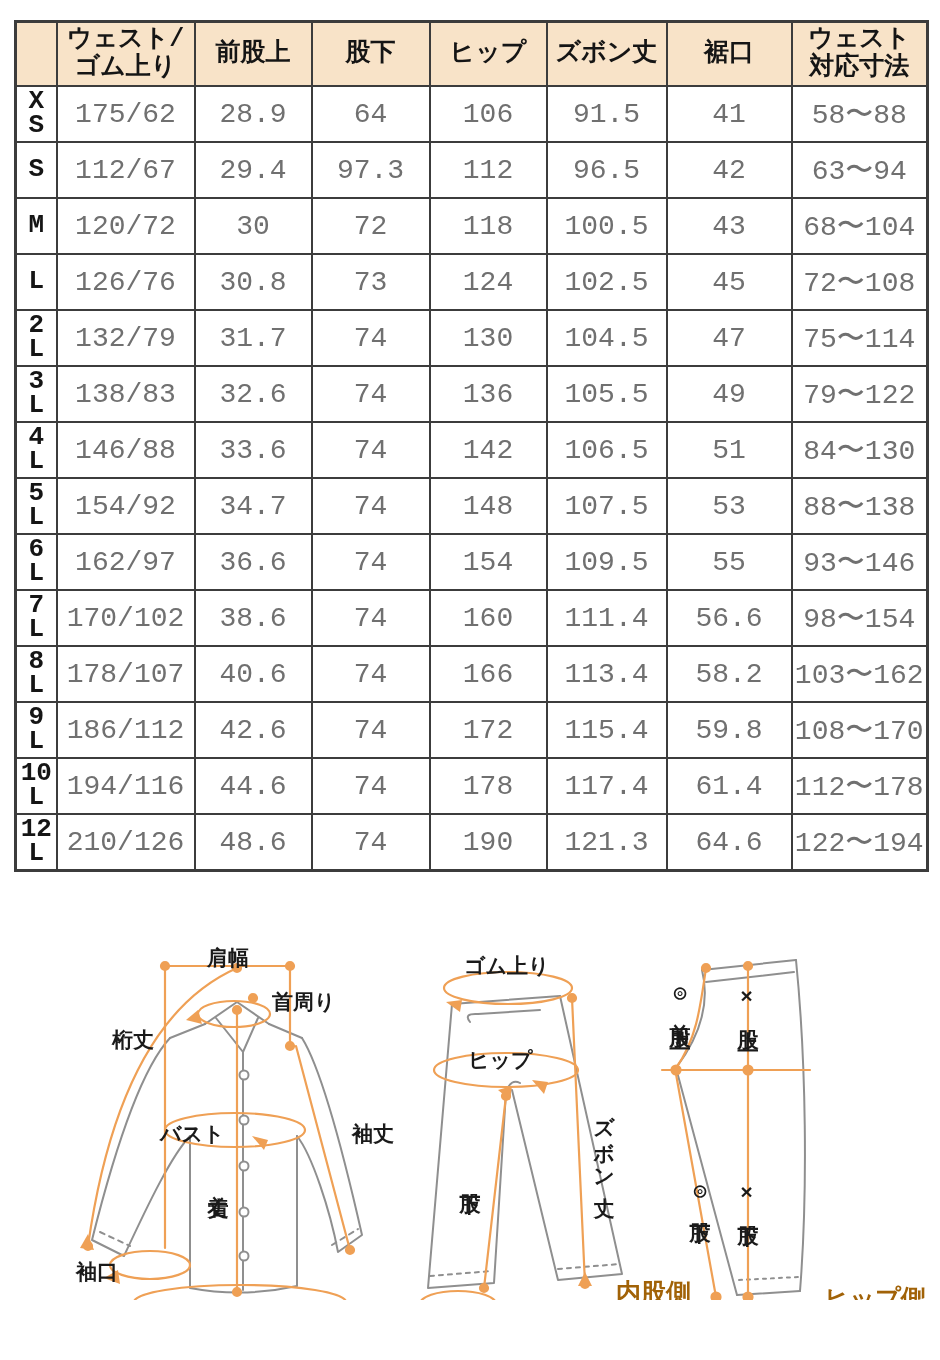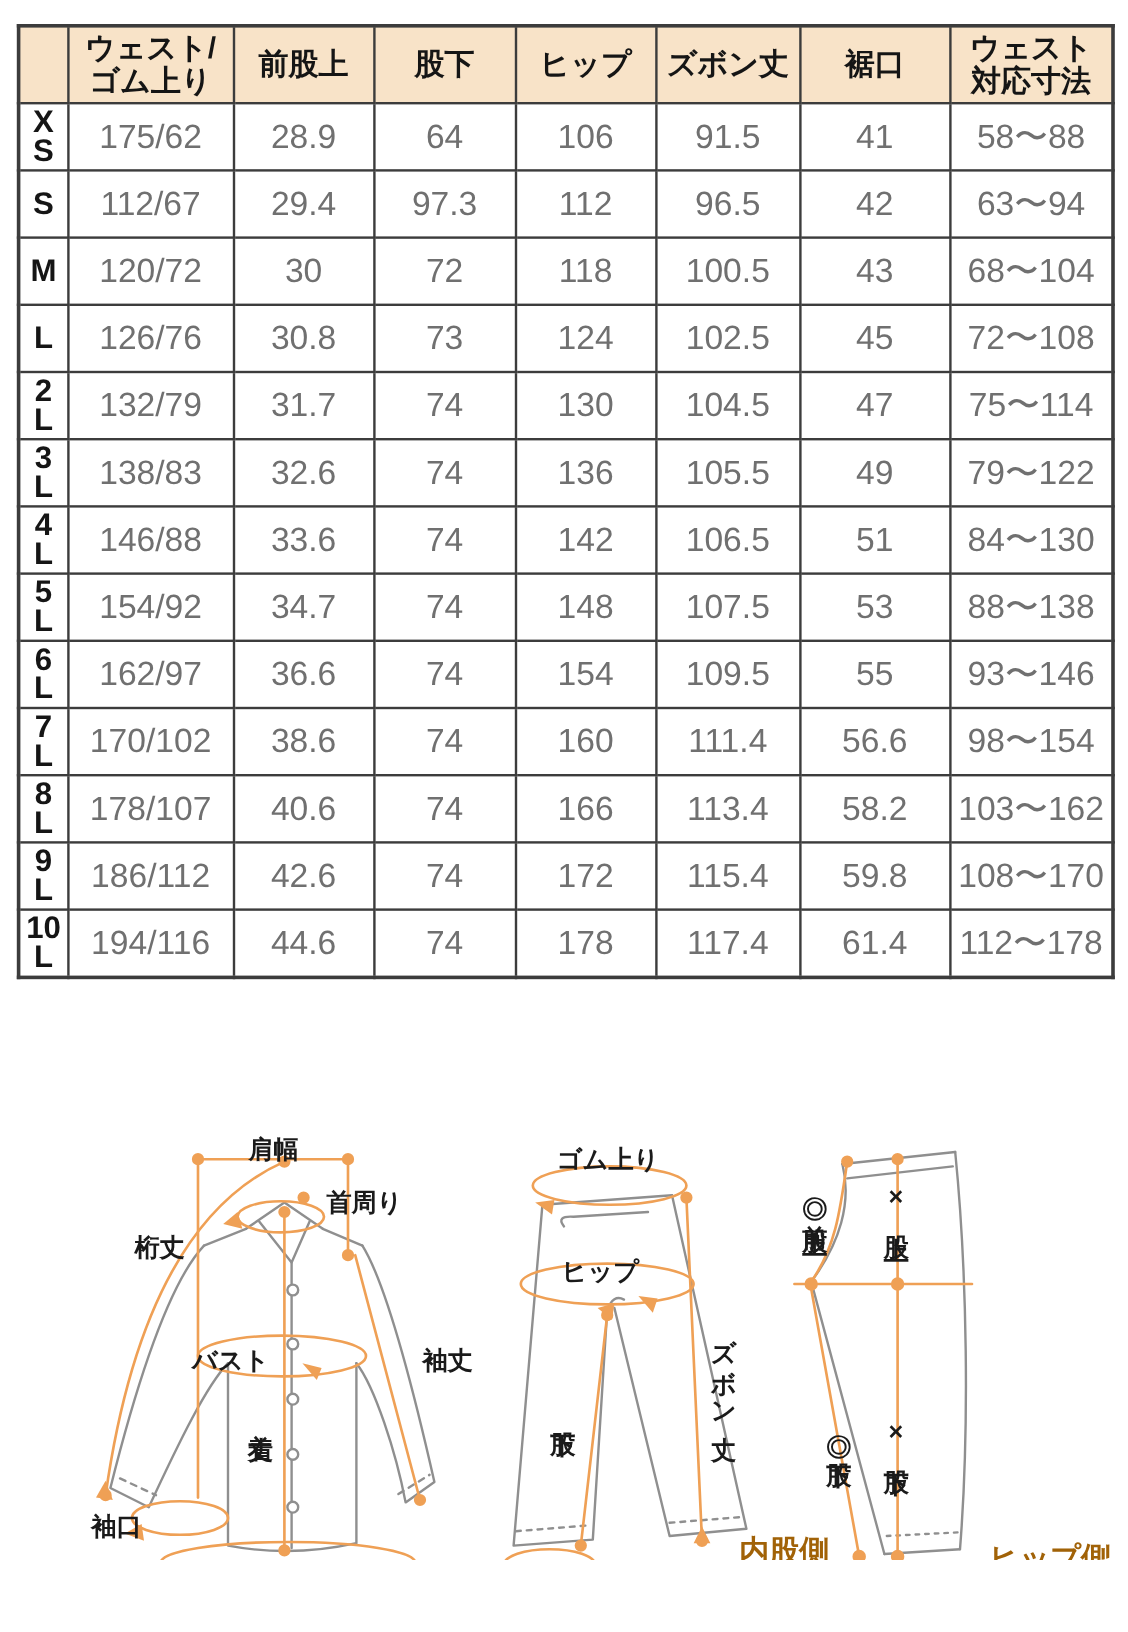--- a/index.html
+++ b/index.html
@@ -1,17 +1,17 @@
 <!DOCTYPE html>
 <html><head>
 <meta charset="utf-8">
 <style>
   html,body{margin:0;padding:0;background:#ffffff;}
   .page{position:relative;width:940px;height:1300px;background:#fff;overflow:hidden;
-        font-family:Liberation Sans, sans-serif;border-radius:25px;}
+        font-family:Liberation Mono, monospace;border-radius:25px;}
 
   
   table.size-table{position:absolute;left:14px;top:20px;width:912px;
     border-collapse:collapse;table-layout:fixed;border:3px solid #3c3c3c;}
   table.size-table th,table.size-table td{
     border:2px solid #3c3c3c;text-align:center;vertical-align:middle;
     white-space:pre-line;padding:0;}
   table.size-table thead th{background:#f8e3c8;color:#151515;font-weight:bold;
     font-size:25px;line-height:1.12;height:62px;}
   table.size-table tbody th{color:#151515;font-weight:bold;font-size:26px;
@@ -194,20 +194,31 @@
         <tr>
           <th>10
 L</th>
           <td>194/116</td>
           <td>44.6</td>
           <td>74</td>
           <td>178</td>
           <td>117.4</td>
           <td>61.4</td>
           <td>112〜178</td>
+        </tr>
+        <tr>
+          <th>12
+L</th>
+          <td>210/126</td>
+          <td>48.6</td>
+          <td>74</td>
+          <td>190</td>
+          <td>121.3</td>
+          <td>64.6</td>
+          <td>122〜194</td>
         </tr>
       </tbody>
   </table>
 
   <div class="diagrams">
     <svg width="940" height="420" viewBox="0 0 940 420">
       <defs></defs>
 
       <g fill="none" stroke="#8f8f8f" stroke-width="2" stroke-linecap="round" stroke-linejoin="round">
         <polyline points="205,84 237,62 269,84"></polyline>

